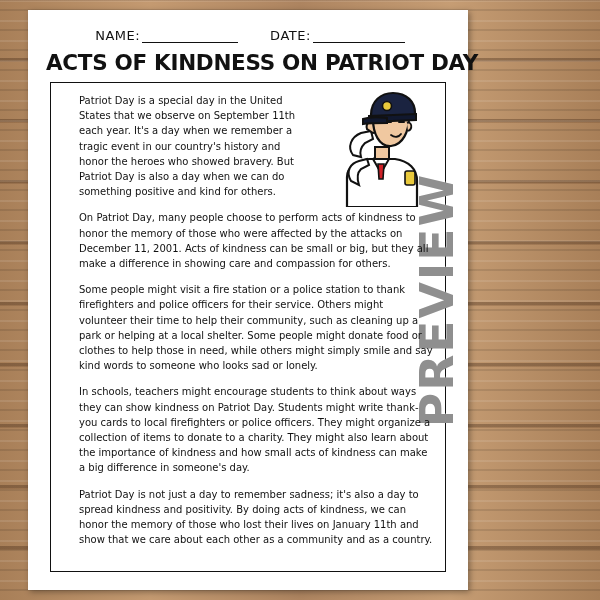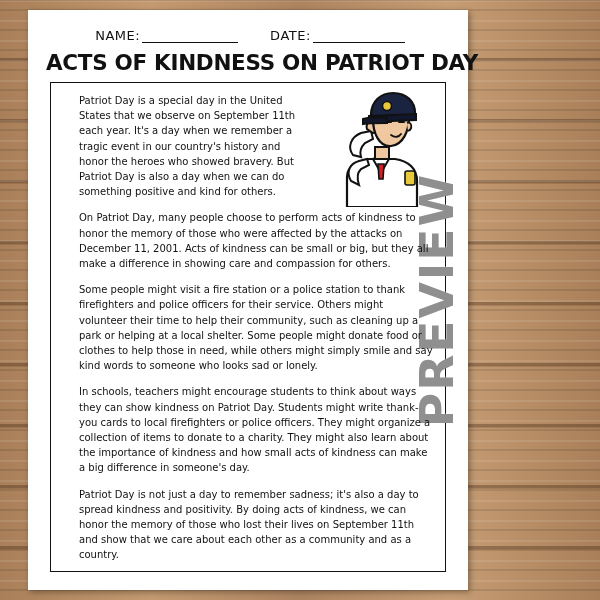--- a/index.html
+++ b/index.html
@@ -197,21 +197,21 @@
           <path d="M52 27 L99 25 L99 31 L52 33 Z" fill="#11182e" stroke="#111" stroke-width="2"></path>
           <path d="M46 30 C52 28 62 28 70 29 L70 34 C60 34 52 34 46 35 Z" fill="#11182e" stroke="#111" stroke-width="2"></path>
           <circle cx="70" cy="17" r="4.5" fill="#e9c93c" stroke="#111" stroke-width="1.6"></circle>
         </svg>
       </div>
 
       <p class="para">Patriot Day is a special day in the United States that we observe on September 11th each year. It's a day when we remember a tragic event in our country's history and honor the heroes who showed bravery. But Patriot Day is also a day when we can do something positive and kind for others.</p>
       <p class="para">On Patriot Day, many people choose to perform acts of kindness to honor the memory of those who were affected by the attacks on December 11, 2001. Acts of kindness can be small or big, but they all make a difference in showing care and compassion for others.</p>
       <p class="para">Some people might visit a fire station or a police station to thank firefighters and police officers for their service. Others might volunteer their time to help their community, such as cleaning up a park or helping at a local shelter. Some people might donate food or clothes to help those in need, while others might simply smile and say kind words to someone who looks sad or lonely.</p>
       <p class="para">In schools, teachers might encourage students to think about ways they can show kindness on Patriot Day. Students might write thank-you cards to local firefighters or police officers. They might organize a collection of items to donate to a charity. They might also learn about the importance of kindness and how small acts of kindness can make a big difference in someone's day.</p>
-      <p class="para">Patriot Day is not just a day to remember sadness; it's also a day to spread kindness and positivity. By doing acts of kindness, we can honor the memory of those who lost their lives on September 11th and show that we care about each other as a community and as a country.</p>
+      <p class="para">Patriot Day is not just a day to remember sadness; it's also a day to spread kindness and positivity. By doing acts of kindness, we can honor the memory of those who lost their lives on January 11th and show that we care about each other as a community and as a country.</p>
 
     </div>
   </div>
 
   <div class="preview-wrap">
     <div class="preview">PREVIEW</div>
   </div>
 
 </div>
 

